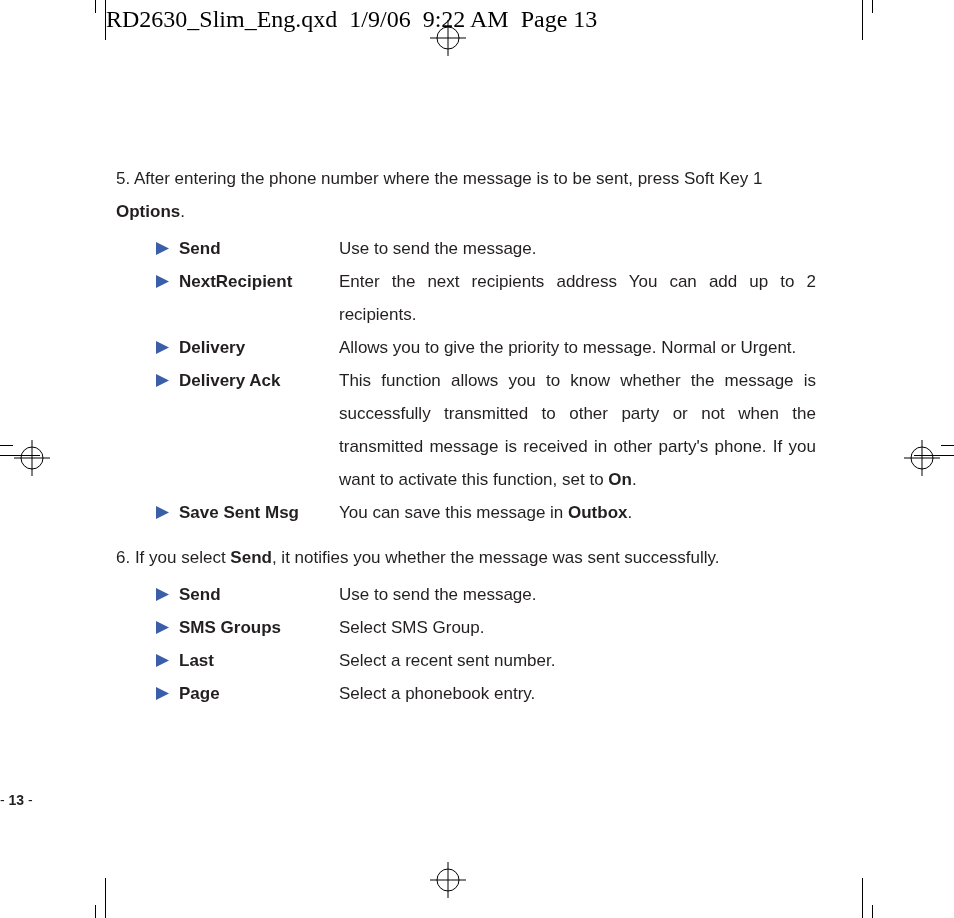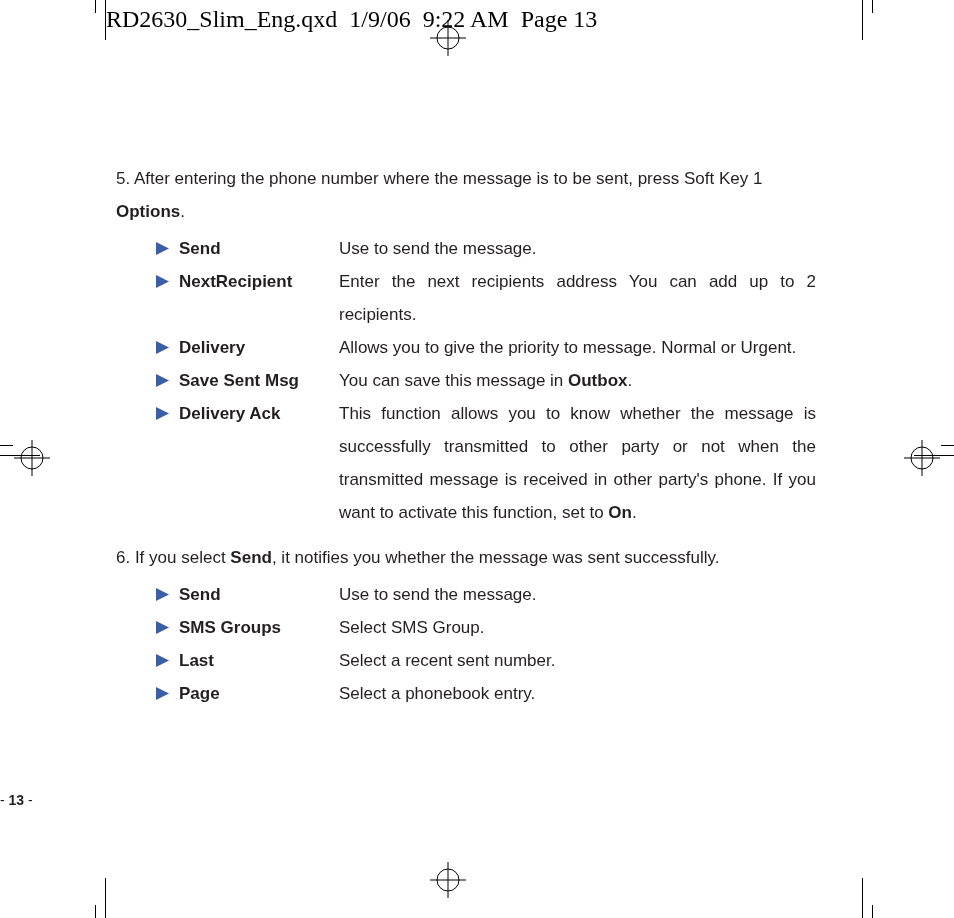--- a/index.html
+++ b/index.html
@@ -160,31 +160,31 @@
         </span>
         <span class="opt-label">Delivery</span>
         <span class="opt-desc"><span>Allows you to give the priority to message. Normal or Urgent.</span></span>
       </div>
       <div class="opt-row">
         <span class="tri">
           <svg width="13" height="13" viewBox="0 0 10 10">
             <polygon points="0,0 10,5 0,10" fill="#3a5ea8"></polygon>
           </svg>
         </span>
+        <span class="opt-label">Delivery Ack</span>
+        <span class="opt-desc"><span>This function allows you to know whether the message is successfully transmitted to other party or not when the transmitted message is received in other party's phone. If you want to activate this function, set to </span><span class="b">On</span><span>.</span></span>
+      </div>
+      <div class="opt-row">
+        <span class="tri">
+          <svg width="13" height="13" viewBox="0 0 10 10">
+            <polygon points="0,0 10,5 0,10" fill="#3a5ea8"></polygon>
+          </svg>
+        </span>
         <span class="opt-label">Save Sent Msg</span>
         <span class="opt-desc"><span>You can save this message in </span><span class="b">Outbox</span><span>.</span></span>
-      </div>
-      <div class="opt-row">
-        <span class="tri">
-          <svg width="13" height="13" viewBox="0 0 10 10">
-            <polygon points="0,0 10,5 0,10" fill="#3a5ea8"></polygon>
-          </svg>
-        </span>
-        <span class="opt-label">Delivery Ack</span>
-        <span class="opt-desc"><span>This function allows you to know whether the message is successfully transmitted to other party or not when the transmitted message is received in other party's phone. If you want to activate this function, set to </span><span class="b">On</span><span>.</span></span>
       </div>
     </div>
 
   <div class="step step6">
     <span>6. If you select </span><span class="b">Send</span><span>, it notifies you whether the message was sent successfully.</span>
   </div>
 
   <div class="opts" id="opts6">
       <div class="opt-row">
         <span class="tri">

